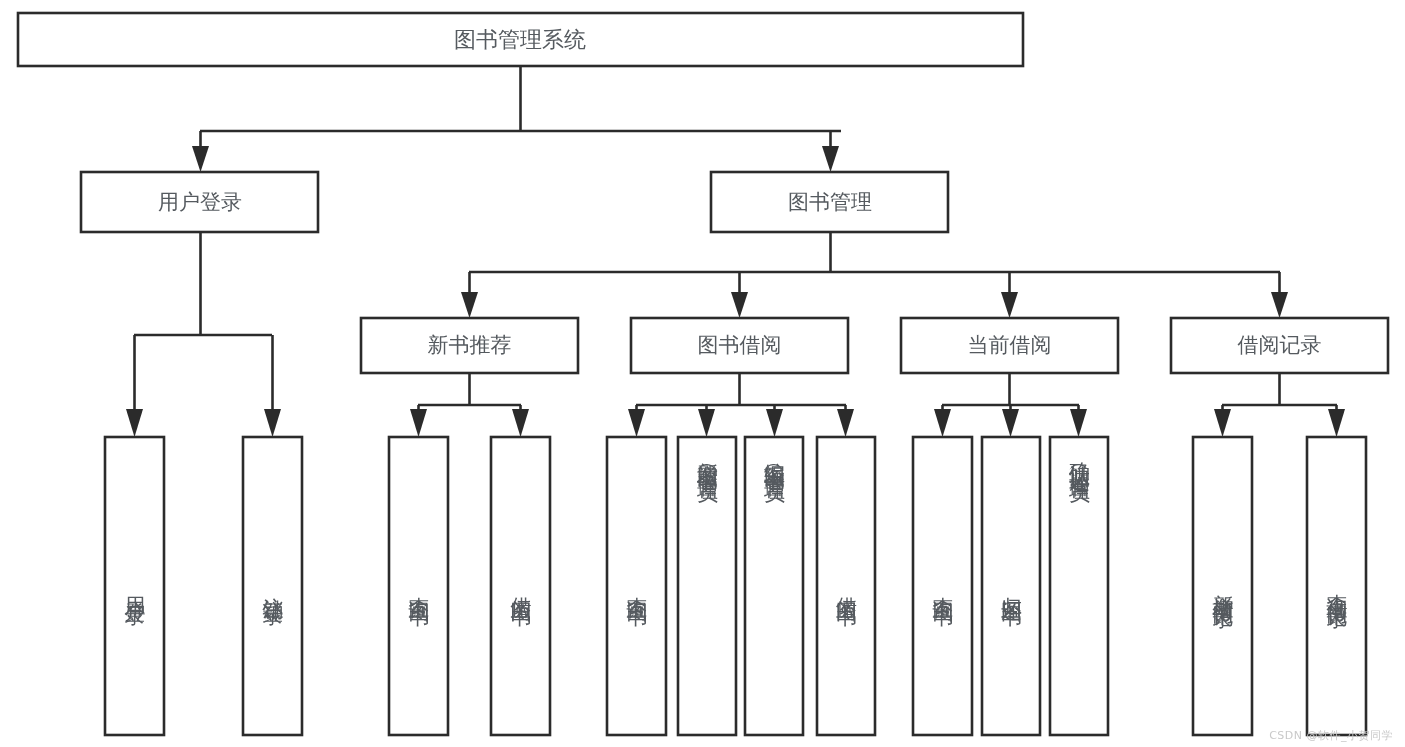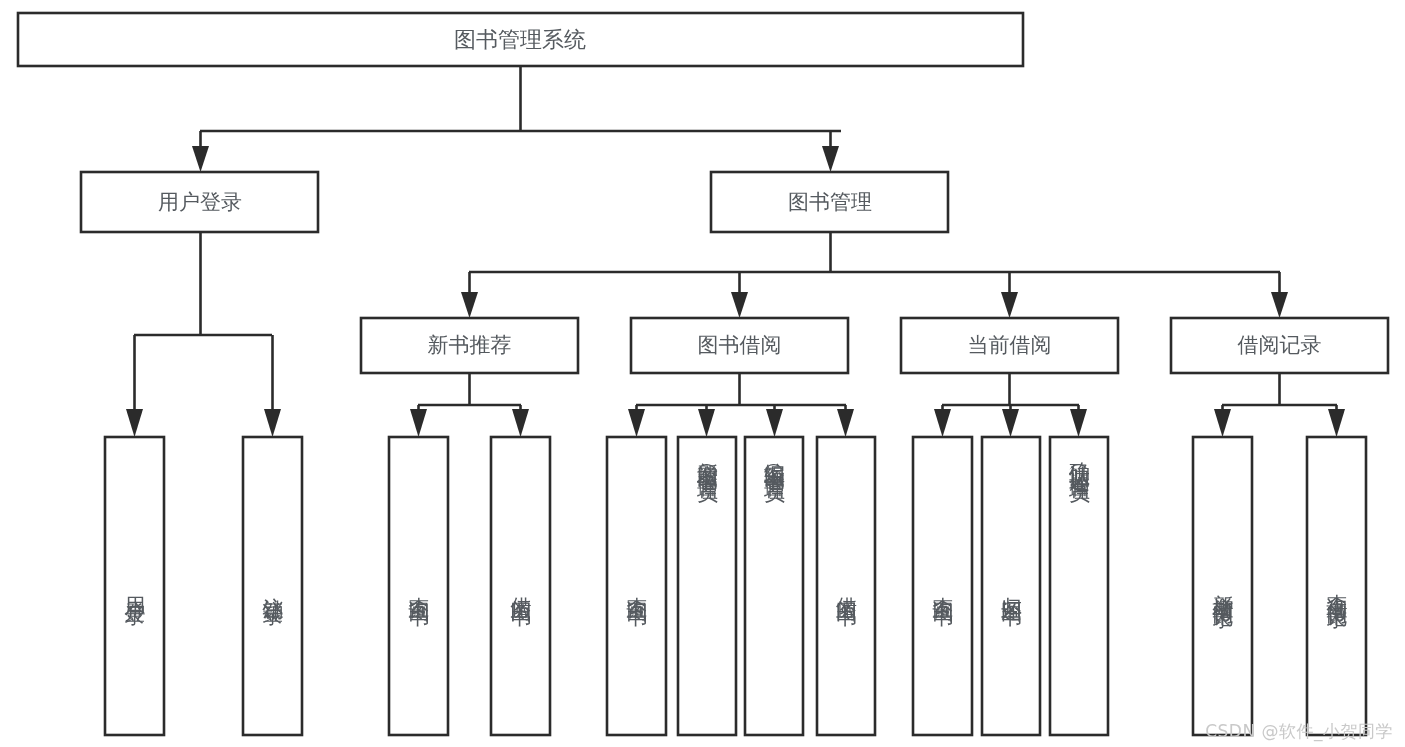--- a/index.html
+++ b/index.html
@@ -66,21 +66,21 @@
     align-items: center;
     justify-content: flex-start;
     white-space: nowrap;
     pointer-events: none;
   }
   .watermark {
     position: absolute;
     right: 12px;
     bottom: 4px;
     font-family: "DejaVu Sans", "Liberation Sans", sans-serif;
-    font-size: 17px;
+    font-size: 11px;
     color: #c9c9c9;
     letter-spacing: 0.5px;
     white-space: nowrap;
   }
 </style>
 </head>
 <body>
 
 <div id="diagram-root">
 

